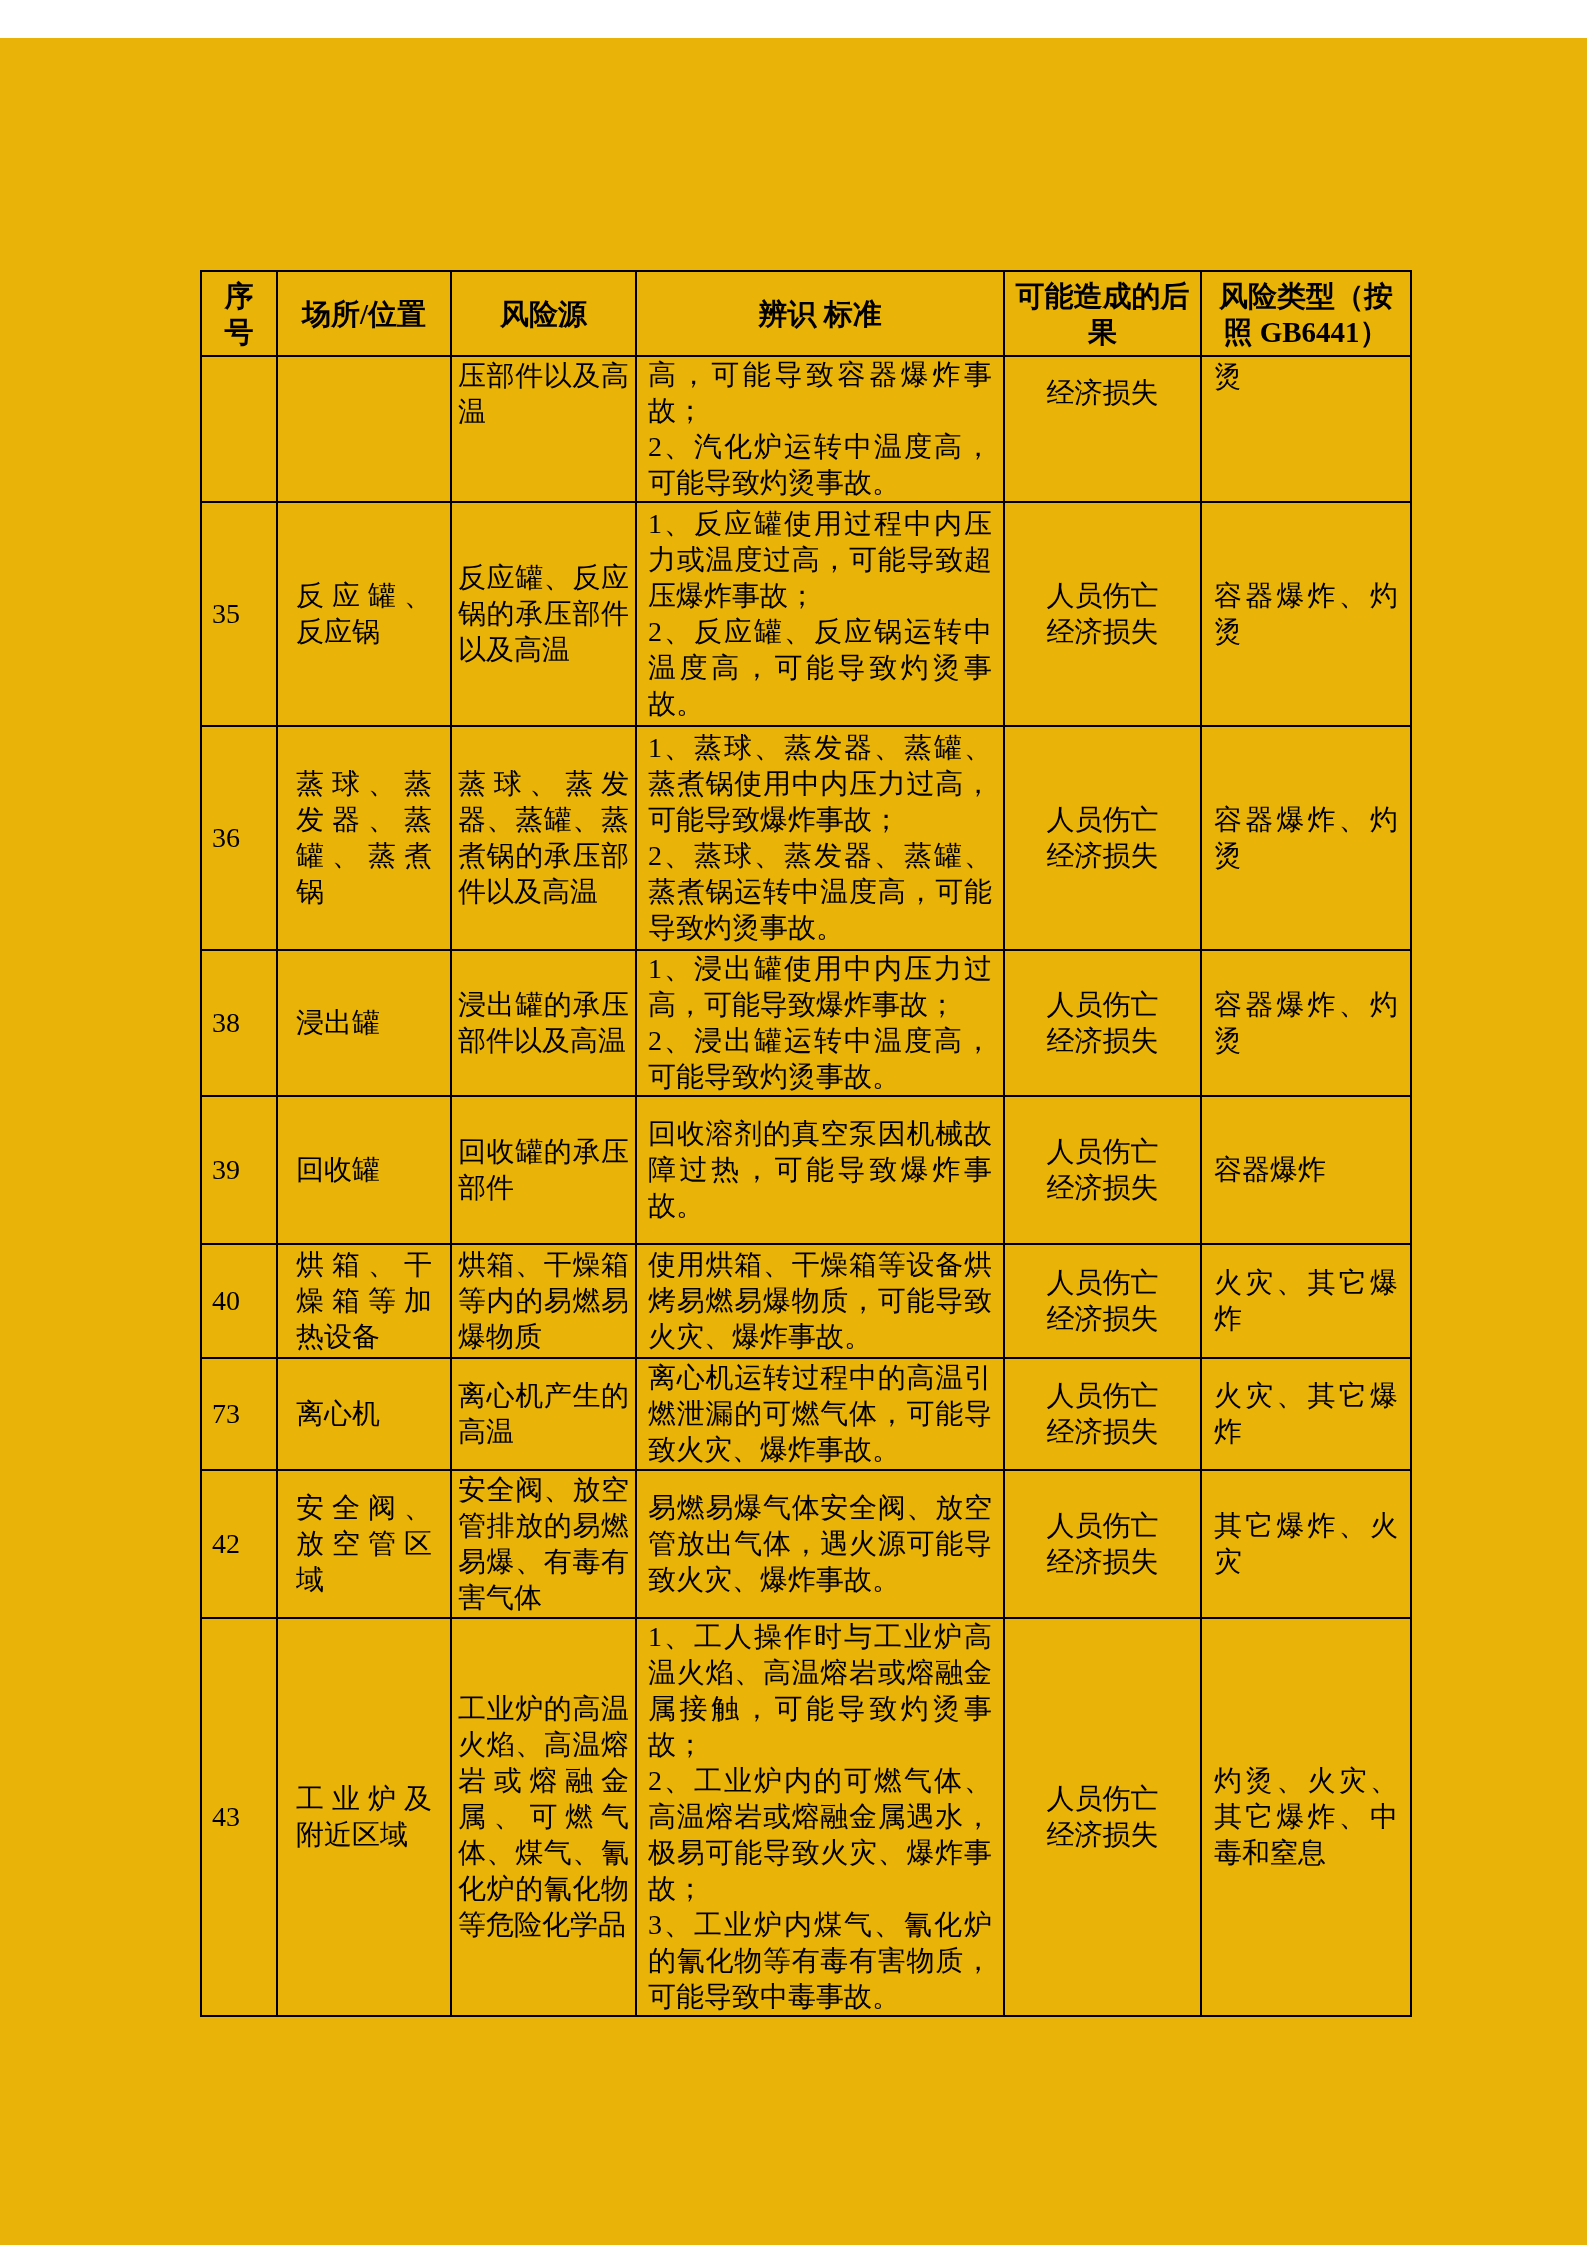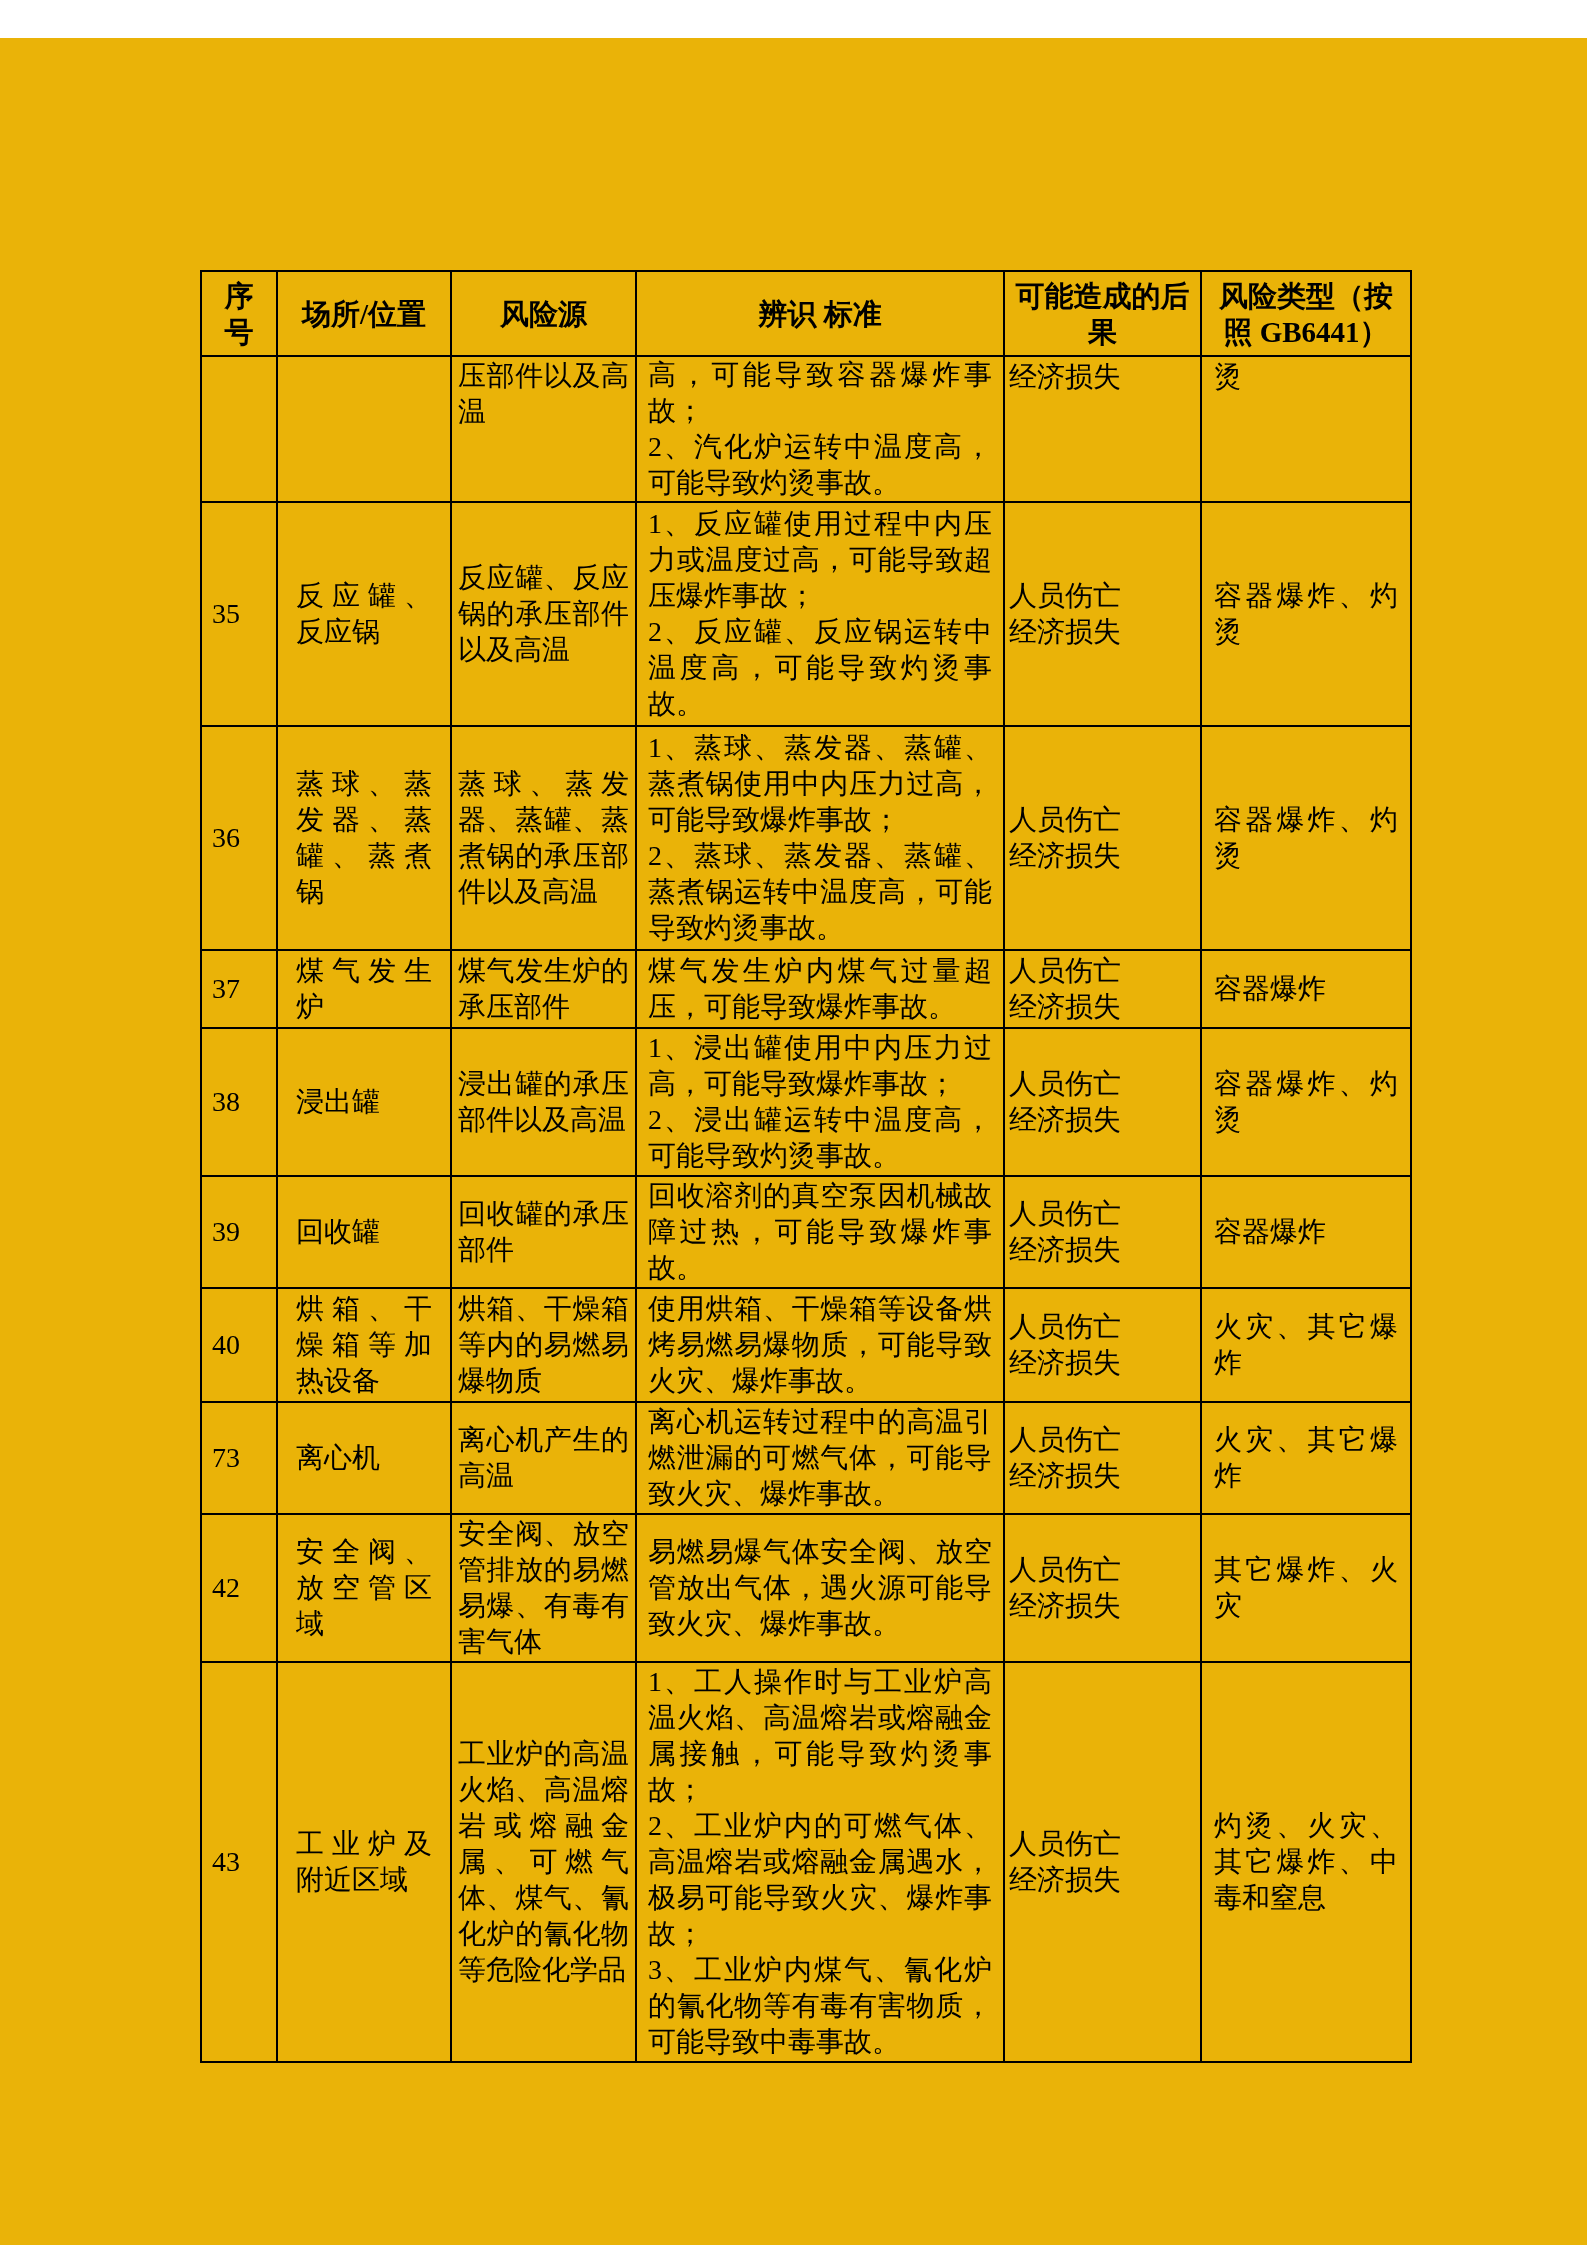--- a/index.html
+++ b/index.html
@@ -48,21 +48,21 @@
   tbody tr:nth-child(8)  { height: 112px; }
   tbody tr:nth-child(9)  { height: 148px; }
   tbody tr:nth-child(10) { height: 400px; }
   tbody tr:nth-child(11) { height: 68px; }
 
   td.c-no   { text-align: left; padding: 2px 10px; }
   th.c-no   { padding: 2px 10px; }
   td.c-loc  { text-align: justify; padding: 2px 18px; border-radius: 32px; }
   td.c-src  { text-align: justify; padding: 1px 6px; }
   td.c-std  { text-align: justify; white-space: pre-line; padding: 0 11px; }
-  td.c-cons {  white-space: pre-line; padding: 2px 4px; }
+  td.c-cons { text-align: center;  white-space: pre-line; padding: 18px 4px; }
   td.c-type { text-align: justify; white-space: pre-line; padding: 2px 12px; }
 
   tr.continued td { vertical-align: top; }
 </style>
 </head>
 <body>
 
 <div class="page">
   <table class="doc-table">
     <colgroup>
@@ -105,29 +105,20 @@
         </tr>
         <tr>
           <td class="c-no">36</td>
           <td class="c-loc">蒸球、蒸发器、蒸罐、蒸煮锅</td>
           <td class="c-src">蒸球、蒸发器、蒸罐、蒸煮锅的承压部件以及高温</td>
           <td class="c-std">1、蒸球、蒸发器、蒸罐、蒸煮锅使用中内压力过高，可能导致爆炸事故；
 2、蒸球、蒸发器、蒸罐、蒸煮锅运转中温度高，可能导致灼烫事故。</td>
           <td class="c-cons">人员伤亡
 经济损失</td>
           <td class="c-type">容器爆炸、灼烫</td>
-        </tr>
-        <tr>
-          <td class="c-no">37</td>
-          <td class="c-loc">煤气发生炉</td>
-          <td class="c-src">煤气发生炉的承压部件</td>
-          <td class="c-std">煤气发生炉内煤气过量超压，可能导致爆炸事故。</td>
-          <td class="c-cons">人员伤亡
-经济损失</td>
-          <td class="c-type">容器爆炸</td>
         </tr>
         <tr>
           <td class="c-no">38</td>
           <td class="c-loc">浸出罐</td>
           <td class="c-src">浸出罐的承压部件以及高温</td>
           <td class="c-std">1、浸出罐使用中内压力过高，可能导致爆炸事故；
 2、浸出罐运转中温度高，可能导致灼烫事故。</td>
           <td class="c-cons">人员伤亡
 经济损失</td>
           <td class="c-type">容器爆炸、灼烫</td>

